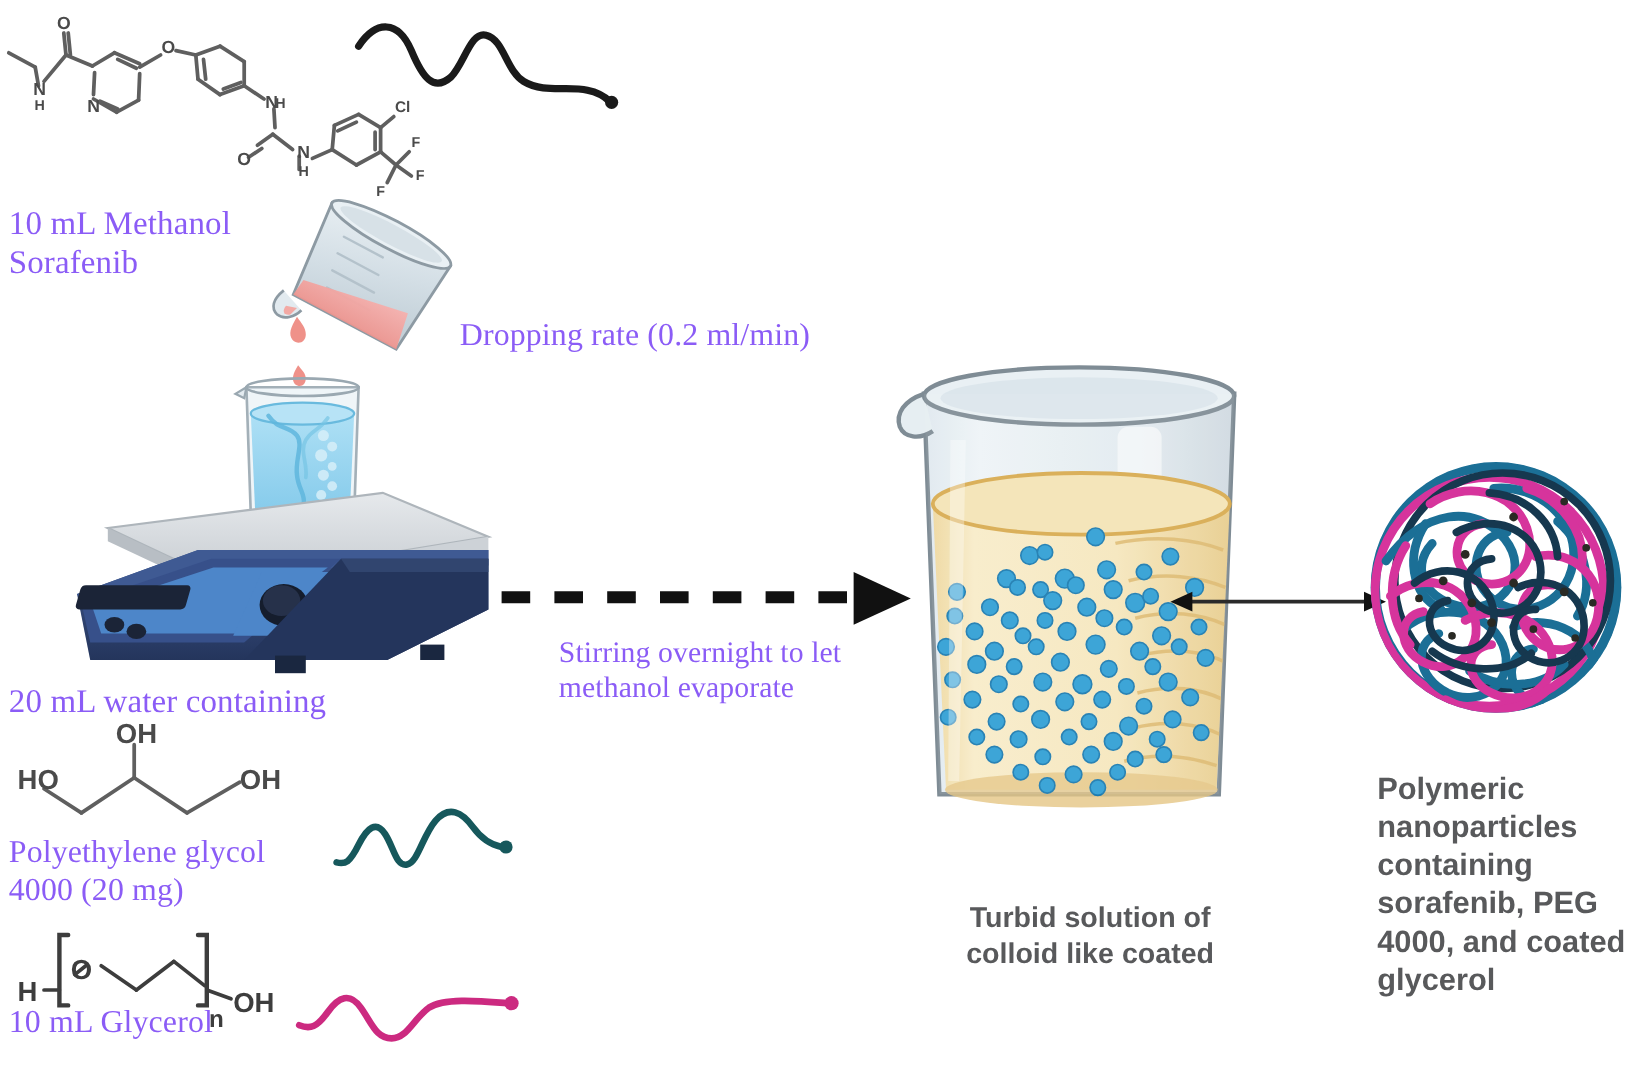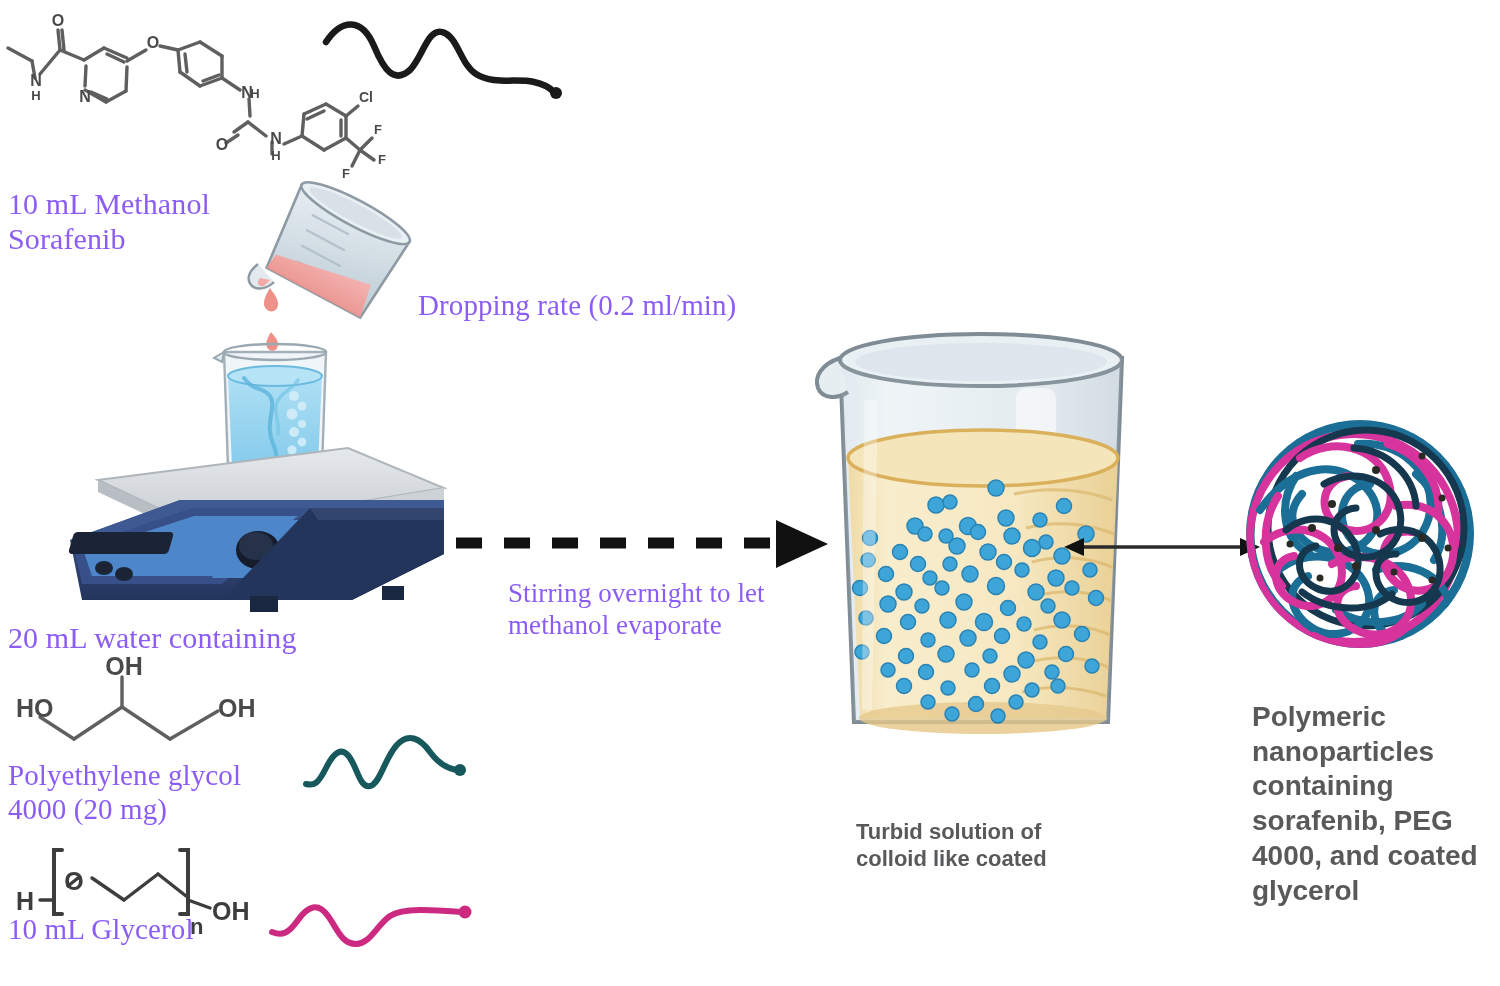--- a/index.html
+++ b/index.html
@@ -27,21 +27,21 @@
     line-height:1.24;
     margin-top:32px;
   }
 
   #lbl-methanol{left:8px;top:186px;width:270px;font-size:30px;}
   #lbl-dropping{left:418px;top:288px;font-size:29px;white-space:nowrap;}
   #lbl-water{left:8px;top:620px;font-size:30px;white-space:nowrap;}
   #lbl-peg{left:8px;top:758px;width:290px;font-size:29px;}
   #lbl-glycerol{left:8px;top:912px;font-size:29px;white-space:nowrap;}
   #lbl-stirring{left:466px;top:578px;width:320px;font-size:27px;margin-left:42px;}
-  #lbl-turbid{left:856px;top:786px;width:270px;font-size:22px;text-align:left;}
+  #lbl-turbid{left:856px;top:786px;width:270px;font-size:26px;text-align:center;}
   #lbl-nano{left:1252px;top:668px;width:245px;font-size:28px;}
 
   
   svg{display:block;overflow:visible;}
 </style>
 </head>
 <body>
 
 <div class="stage">
 

